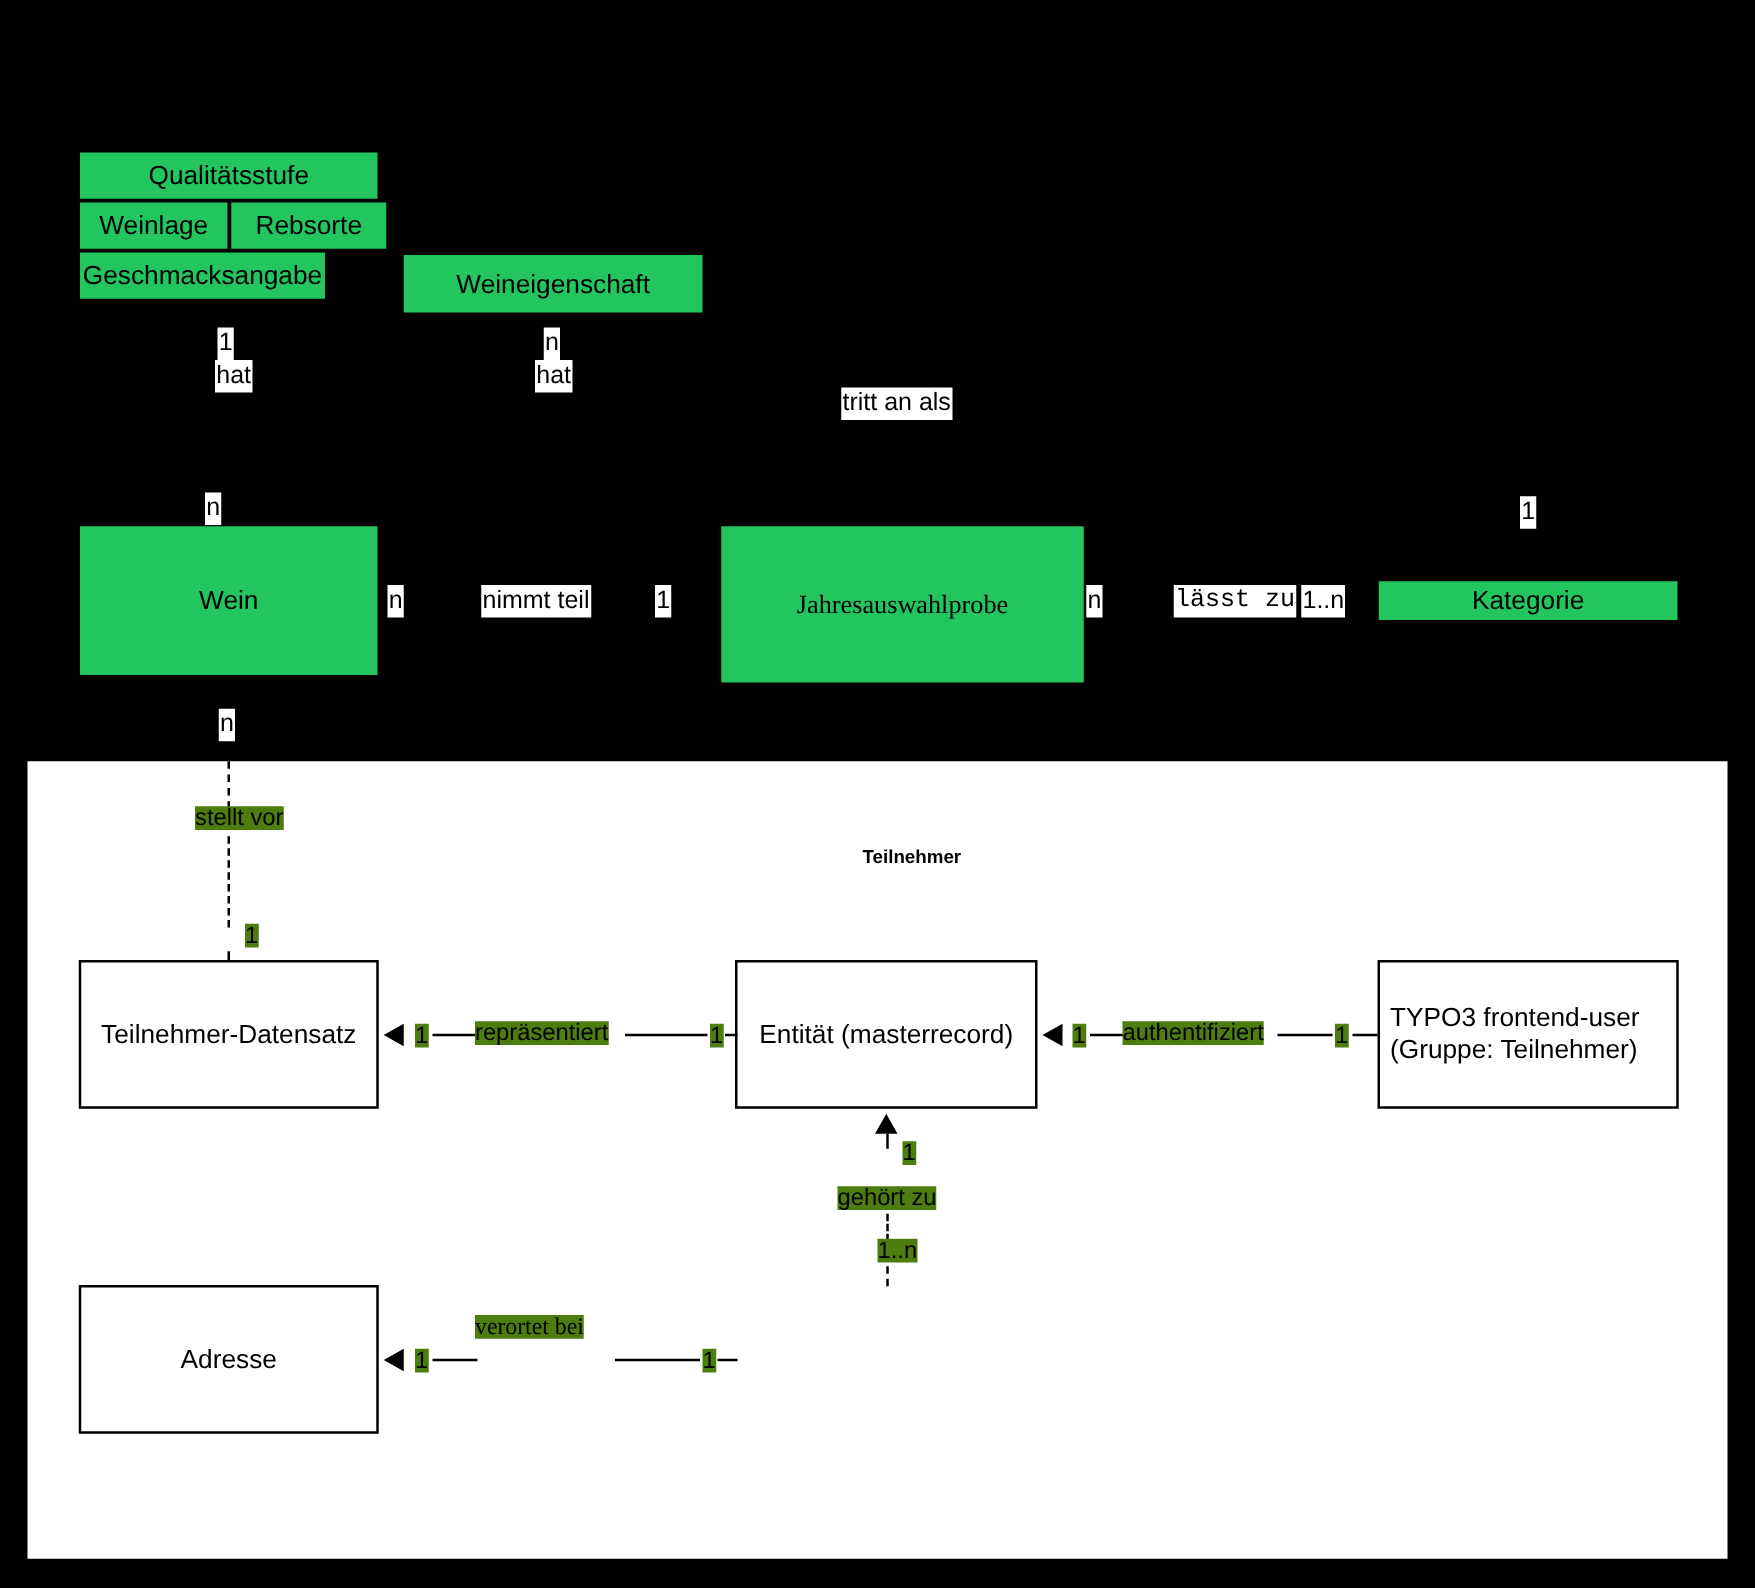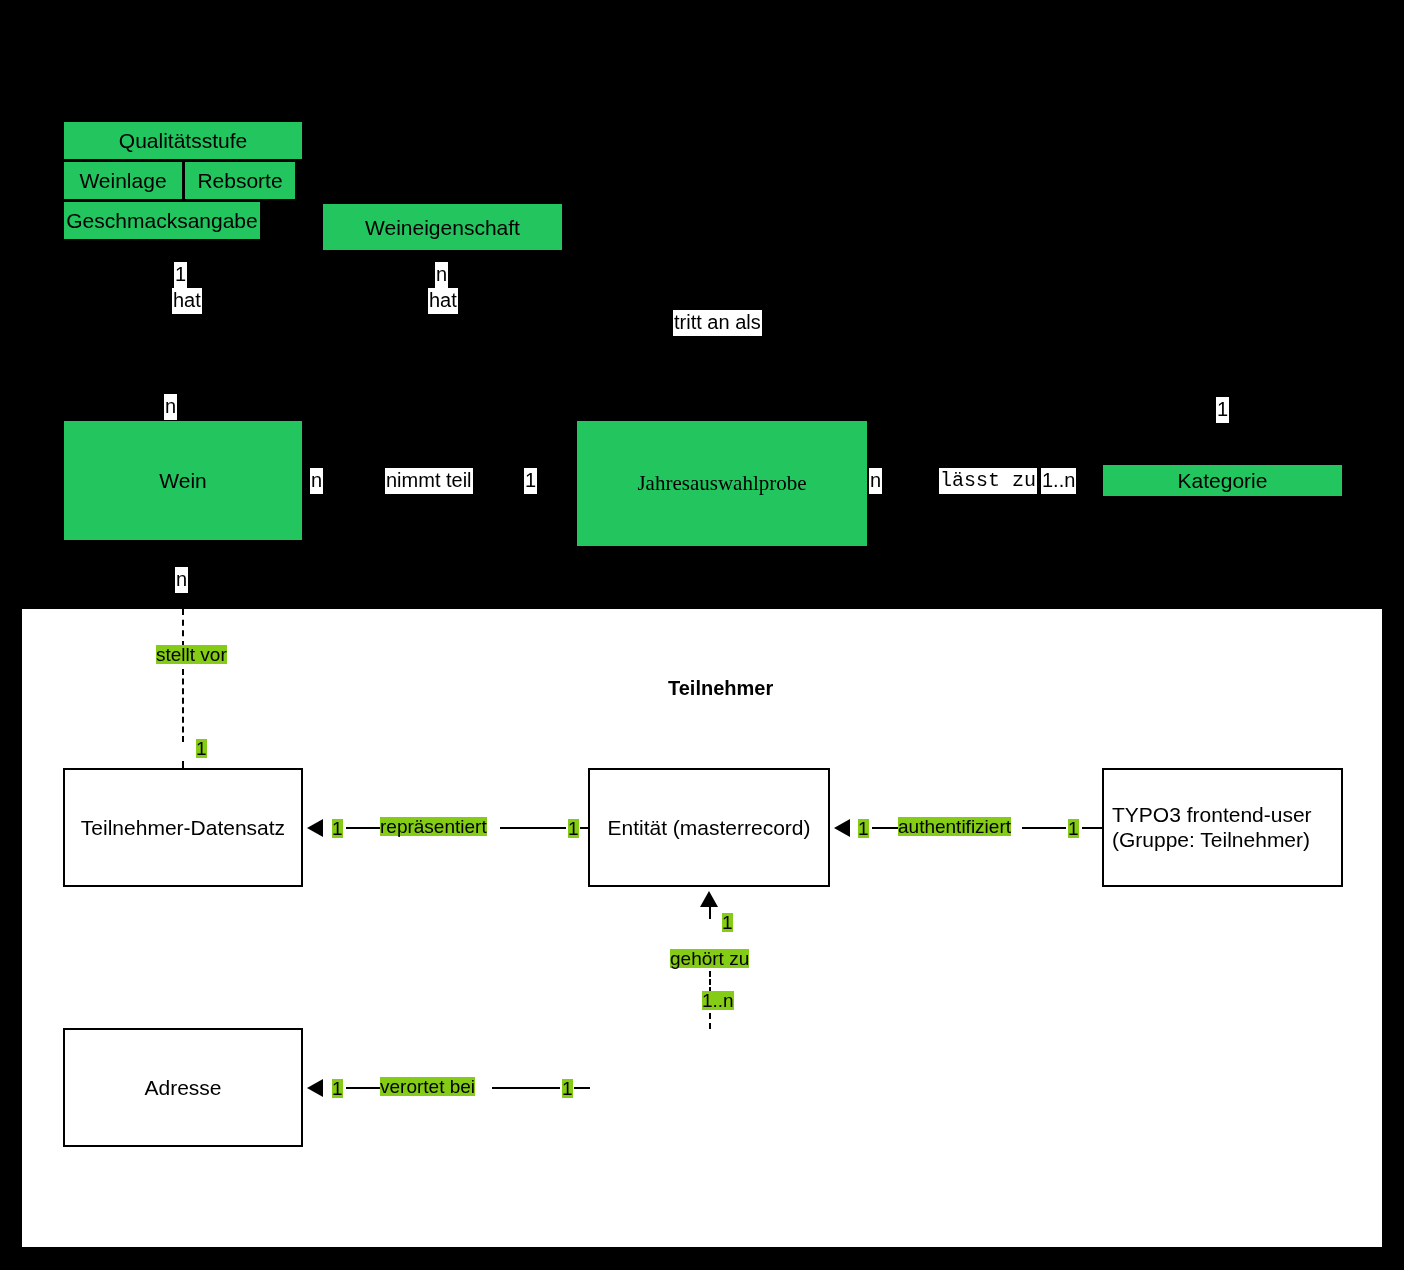--- a/index.html
+++ b/index.html
@@ -59,30 +59,31 @@
     justify-content: center;
     color: #000000;
     font-size: 21px;
     line-height: 1.2;
     text-align: center;
     white-space: nowrap;
   }
   .ebox.two-line { white-space: normal; }
   .panel-title {
     position: absolute;
-    font-size: 20px;
+    font-size: 15px;
     font-weight: bold;
     color: #000000;
     white-space: nowrap;
+    margin-left: 22px;
   }
   .plabel {
     position: absolute;
     font-size: 19px;
     color: #000000;
-    background: #84cc16;
+    background: #4d7c0f;
     white-space: nowrap;
     line-height: 1;
   }
   .hline {
     position: absolute;
     height: 2px;
     background: #000000;
   }
   .vdash {
     position: absolute;
@@ -106,21 +107,21 @@
 </style>
 </head>
 <body>
 
 <div id="canvas">
 
   <div class="wbox" style="left:64px; top:122px; width:238px; height:37px;">Qualitätsstufe</div>
 
   <div class="wbox" style="left:64px; top:162px; width:118px; height:37px;">Weinlage</div>
 
-  <div class="wbox" style="left:185px; top:162px; width:110px; height:37px;">Rebsorte</div>
+  <div class="wbox" style="left:185px; top:162px; width:124px; height:37px;">Rebsorte</div>
 
   <div class="wbox" style="left:64px; top:202px; width:196px; height:37px;">Geschmacksangabe</div>
 
   <div class="wbox" style="left:323px; top:204px; width:239px; height:46px;">Weineigenschaft</div>
 
   <div class="tag" style="left:174px; top:262px;">1</div>
   <div class="tag" style="left:172px; top:288px;">hat</div>
 
   <div class="tag" style="left:435px; top:262px;">n</div>
   <div class="tag" style="left:428px; top:288px;">hat</div>
@@ -189,19 +190,19 @@
     <div class="vdash" style="left:687px; top:362px; height:22px;"></div>
     <div class="plabel" style="left:680px; top:382px;">1..n</div>
     <div class="vdash" style="left:687px; top:404px; height:16px;"></div>
 
     <div class="ebox" style="left:41px; top:419px; width:240px; height:119px;">Adresse</div>
 
 
     <div class="arrow-left" style="left:285px; top:470px;"></div>
     <div class="plabel" style="left:310px; top:470px;">1</div>
     <div class="hline" style="left:324px; top:478px; width:36px;"></div>
-    <div class="plabel" style="left:358px; top:468px;">verortet bei</div>
+    <div class="plabel" style="left:358px; top:443px;font-family:Liberation Serif, serif;">verortet bei</div>
     <div class="hline" style="left:470px; top:478px; width:68px;"></div>
     <div class="plabel" style="left:540px; top:470px;">1</div>
     <div class="hline" style="left:552px; top:478px; width:16px;"></div>
 
   </div>
 </div>
 
 </body></html>

